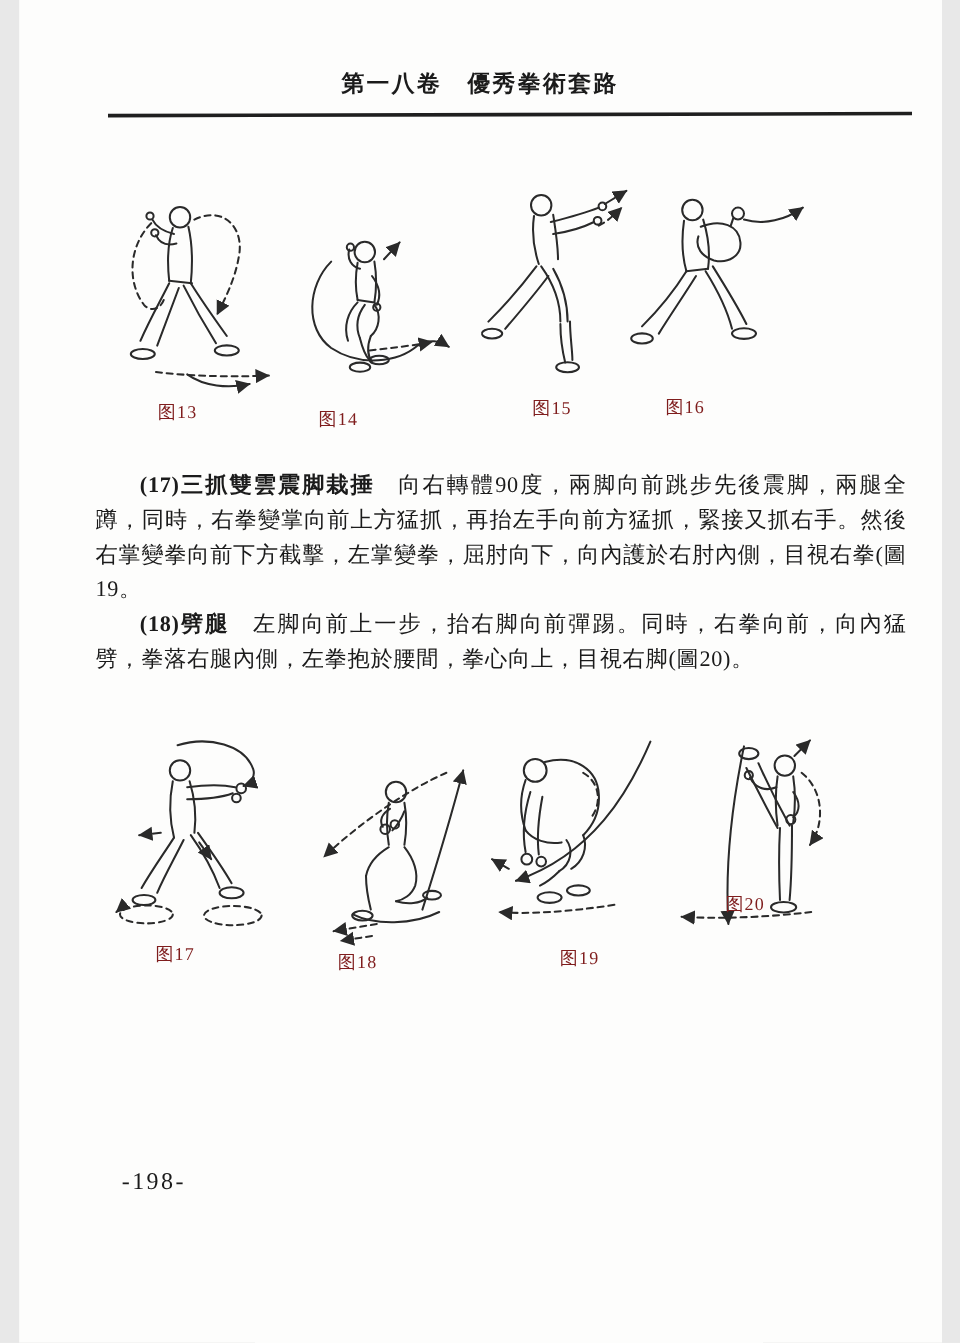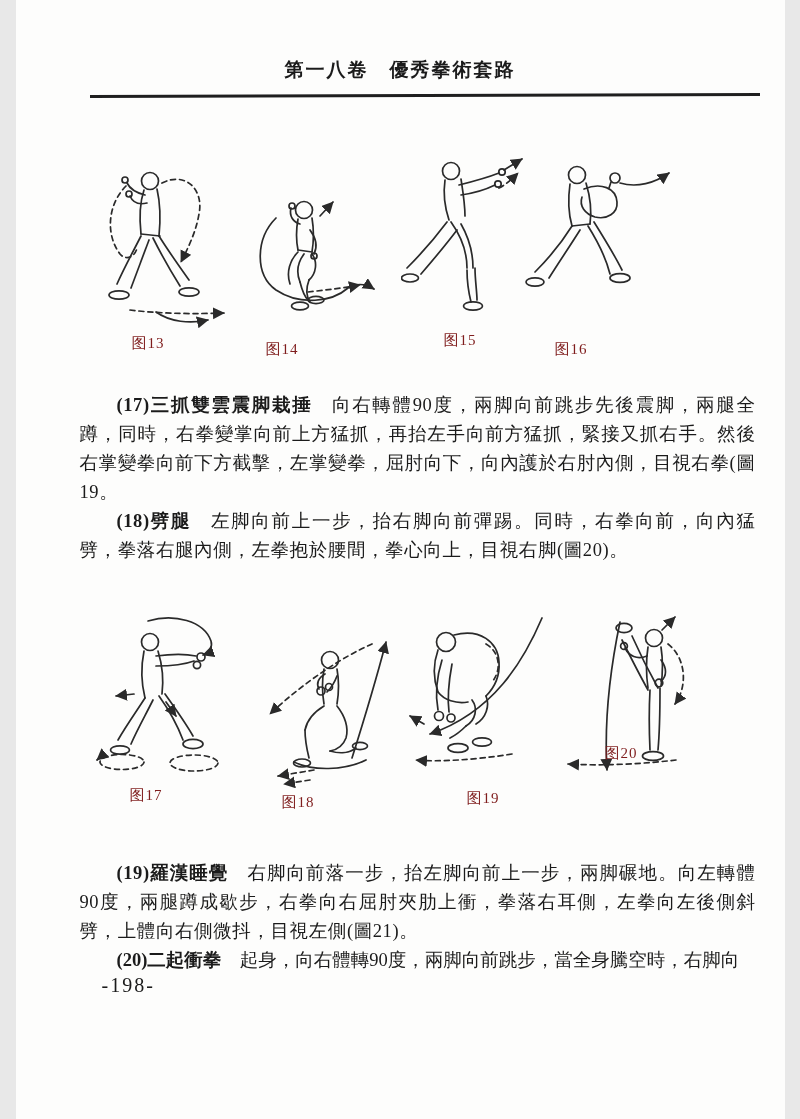--- a/index.html
+++ b/index.html
@@ -155,21 +155,21 @@
         <path d="M99 25 C116 30 134 25 148 15" marker-end="url(#a16)"></path>
         <path d="M51 68 C41 84 28 100 14 114"></path>
           <path d="M59 72 C49 88 38 104 28 120"></path>
           <ellipse cx="14" cy="124" rx="9" ry="4.2"></ellipse>
         <path d="M67 68 C77 84 85 100 89 116"></path>
           <path d="M73 64 C83 80 93 96 101 112"></path>
           <ellipse cx="99" cy="120" rx="10" ry="4.4"></ellipse>
       </g>
     </svg>
   </div>
-  <div class="figcap" style="left:539px;top:340px;">图16</div>
+  <div class="figcap" style="left:539px;top:330px;">图16</div>
 
   <div class="textblock" style="top:391px;">
     <p><span class="p-head">(17)三抓雙雲震脚栽捶</span><span class="gap"></span><span>向右轉體90度，兩脚向前跳步先後震脚，兩腿全蹲，同時，右拳變掌向前上方猛抓，再抬左手向前方猛抓，緊接又抓右手。然後右掌變拳向前下方截擊，左掌變拳，屈肘向下，向內護於右肘內側，目視右拳(圖19。</span></p>
     <p><span class="p-head">(18)劈腿</span><span class="gap"></span><span>左脚向前上一步，抬右脚向前彈踢。同時，右拳向前，向內猛劈，拳落右腿內側，左拳抱於腰間，拳心向上，目視右脚(圖20)。</span></p>
   </div>
 
   <div class="fig" style="left:74px;top:612px;">
     <svg width="162" height="172" viewBox="0 0 162 172">
       <defs>
           <marker id="a17" markerWidth="9" markerHeight="9" refX="6.5" refY="3.5" orient="auto">
@@ -285,20 +285,16 @@
         <ellipse cx="119" cy="144" rx="10.5" ry="4.4"></ellipse>
         <path d="M128 18 C133 13 137 9 141 5" marker-end="url(#a20)"></path>
         <path class="dash" d="M134 32 C152 46 154 74 141 92" marker-end="url(#a20)"></path>
         <path d="M86 10 C76 58 70 108 73 158" marker-end="url(#a20)"></path>
         <path class="dash" d="M142 148 C108 152 70 154 34 152" marker-end="url(#a20)"></path>
       </g>
     </svg>
   </div>
   <div class="figcap" style="left:589px;top:744px;">图20</div>
 
-  <div class="textblock" style="top:859px;">
-    <p><span class="p-head">(19)羅漢睡覺</span><span class="gap"></span><span>右脚向前落一步，抬左脚向前上一步，兩脚碾地。向左轉體90度，兩腿蹲成歇步，右拳向右屈肘夾肋上衝，拳落右耳側，左拳向左後側斜劈，上體向右側微抖，目視左側(圖21)。</span></p>
-    <p class="p-tight"><span class="p-head">(20)二起衝拳</span><span class="gap"></span><span>起身，向右體轉90度，兩脚向前跳步，當全身騰空時，右脚向</span></p>
-  </div>
 
   <div class="page-number">-198-</div>
 
 </div>
 
 </body></html>

